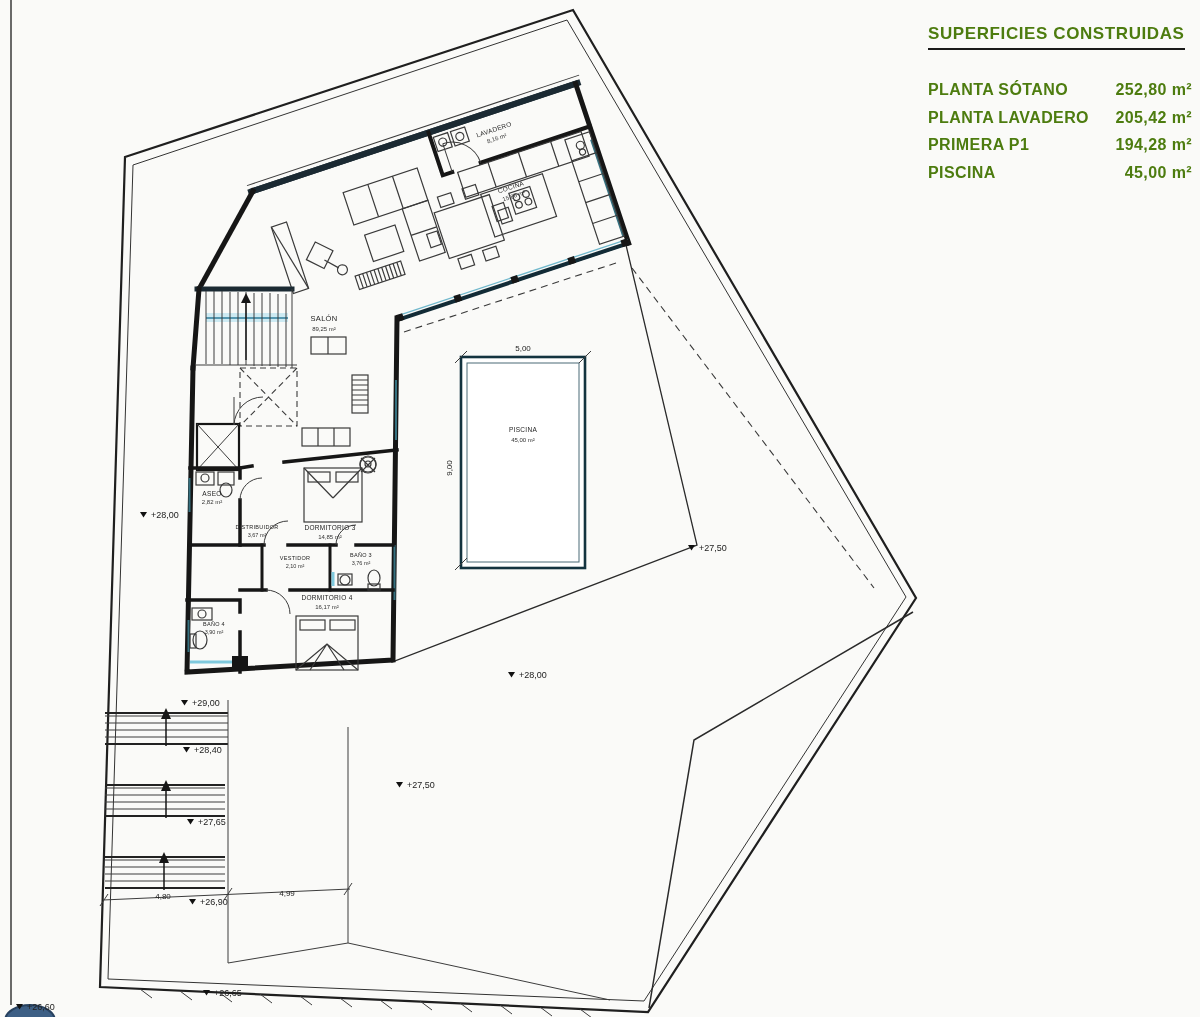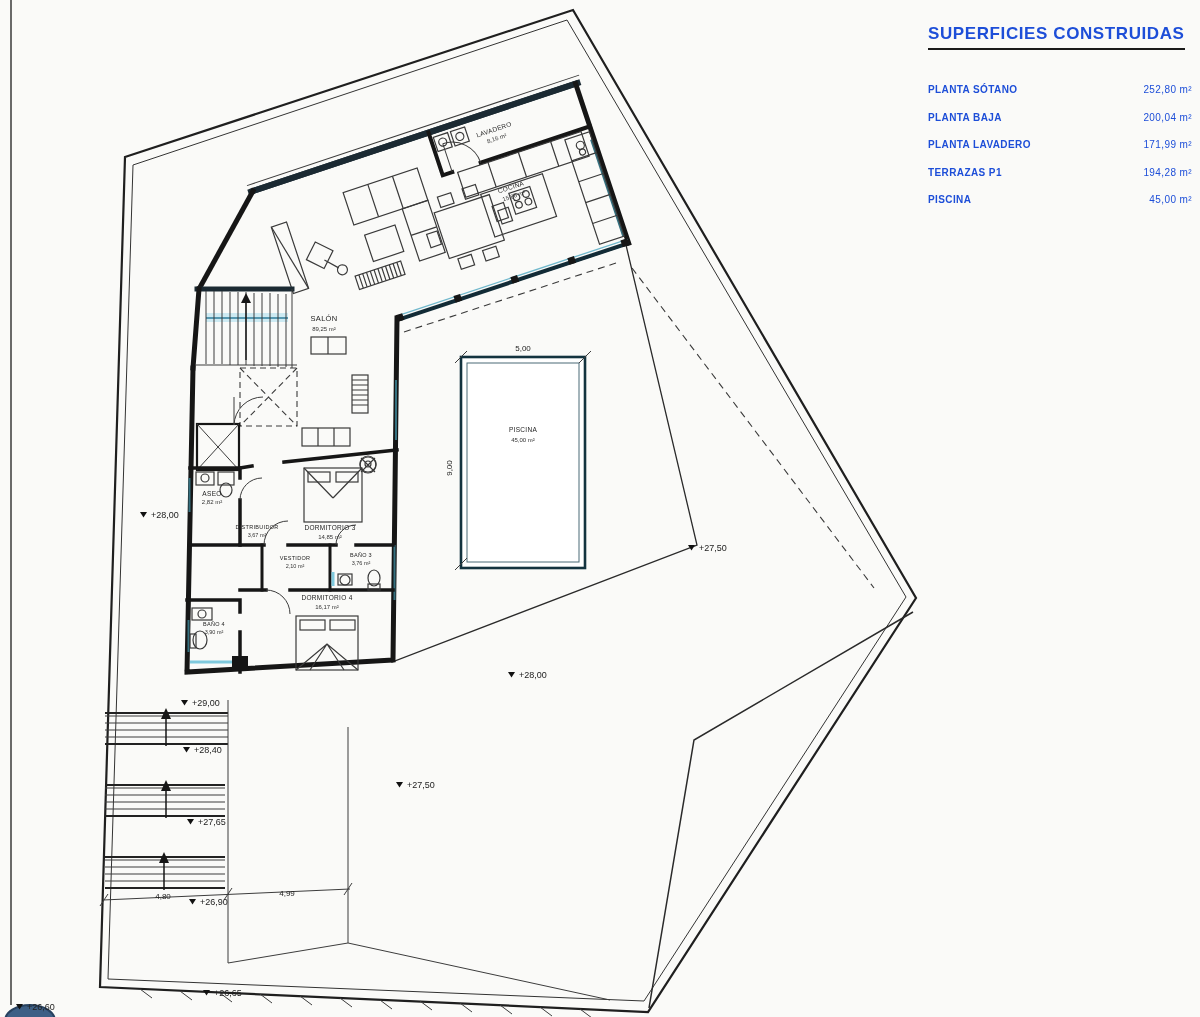--- a/index.html
+++ b/index.html
@@ -4,33 +4,33 @@
 <style>
   html,body{margin:0;padding:0;}
   body{
     width:1200px;height:1017px;position:relative;overflow:hidden;
     background:#fafaf8;
     font-family:"Liberation Sans", sans-serif;
   }
   #plan-svg{position:absolute;left:0;top:0;}
   
   .legend{
-    position:absolute;left:928px;top:24px;width:264px;color:#1d4ed8;
+    position:absolute;left:928px;top:24px;width:264px;color:#4d7c0f;
   }
   .legend-title{
     display:inline-block;font-size:17px;font-weight:700;letter-spacing:.6px;
     border-bottom:2.5px solid #1a1a1a;padding-bottom:4px;margin-bottom:26px;
     white-space:nowrap;
   }
   .legend-row{
     display:flex;justify-content:space-between;align-items:flex-end;
-    font-size:10px;font-weight:700;letter-spacing:.4px;line-height:27.5px;
+    font-size:16px;font-weight:700;letter-spacing:.4px;line-height:27.5px;
     white-space:nowrap;
   }
-  .legend-row .val{font-weight:400;}
+  .legend-row .val{font-weight:700;}
   
   text{font-family:"Liberation Sans", sans-serif;fill:#222;}
   .room-name{font-size:6.5px;letter-spacing:.3px;text-anchor:middle;}
   .room-area{font-size:6px;text-anchor:middle;fill:#333;}
   .salon-name{font-size:7.5px;}
   .lvl{font-size:9px;fill:#1c1c1c;}
   .dim{font-size:8px;fill:#1c1c1c;text-anchor:middle;}
   .thinline{stroke:#3c3c3c;stroke-width:1;fill:none;}
   .wall{stroke:#161616;fill:none;stroke-linecap:square;}
   .wallblue{stroke:#1b2a33;fill:none;stroke-linecap:square;}
@@ -327,28 +327,24 @@
   </g>
 </svg>
 
 <div class="legend">
   <div class="legend-title">SUPERFICIES CONSTRUIDAS</div>
   <div class="legend-row">
     <span>PLANTA SÓTANO</span>
     <span class="val">252,80 m²</span>
   </div>
   <div class="legend-row">
-    <span>PLANTA BAJA</span>
-    <span class="val">200,04 m²</span>
+    <span>PLANTA LAVADERO</span>
+    <span class="val">205,42 m²</span>
   </div>
   <div class="legend-row">
-    <span>PLANTA LAVADERO</span>
-    <span class="val">171,99 m²</span>
-  </div>
-  <div class="legend-row">
-    <span>TERRAZAS P1</span>
+    <span>PRIMERA P1</span>
     <span class="val">194,28 m²</span>
   </div>
   <div class="legend-row">
     <span>PISCINA</span>
     <span class="val">45,00 m²</span>
   </div>
 </div>
 
 </body></html>

